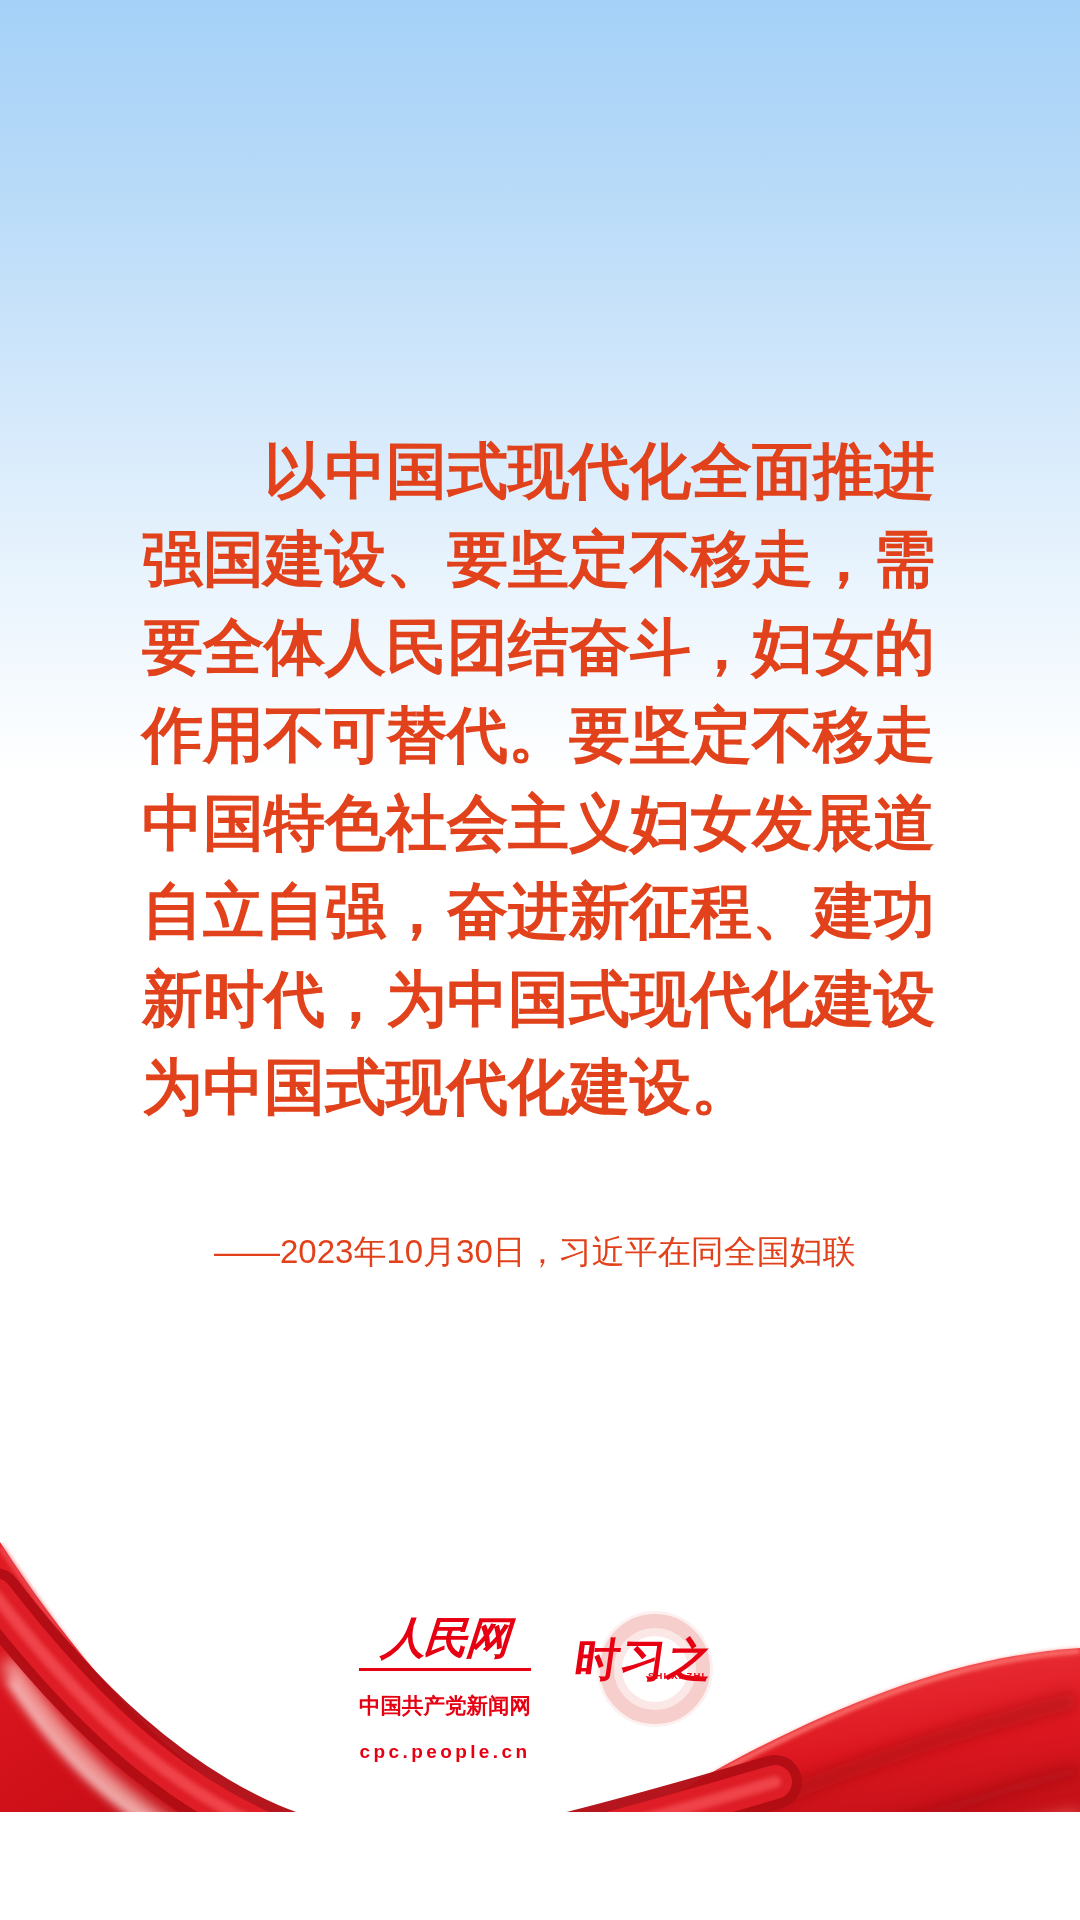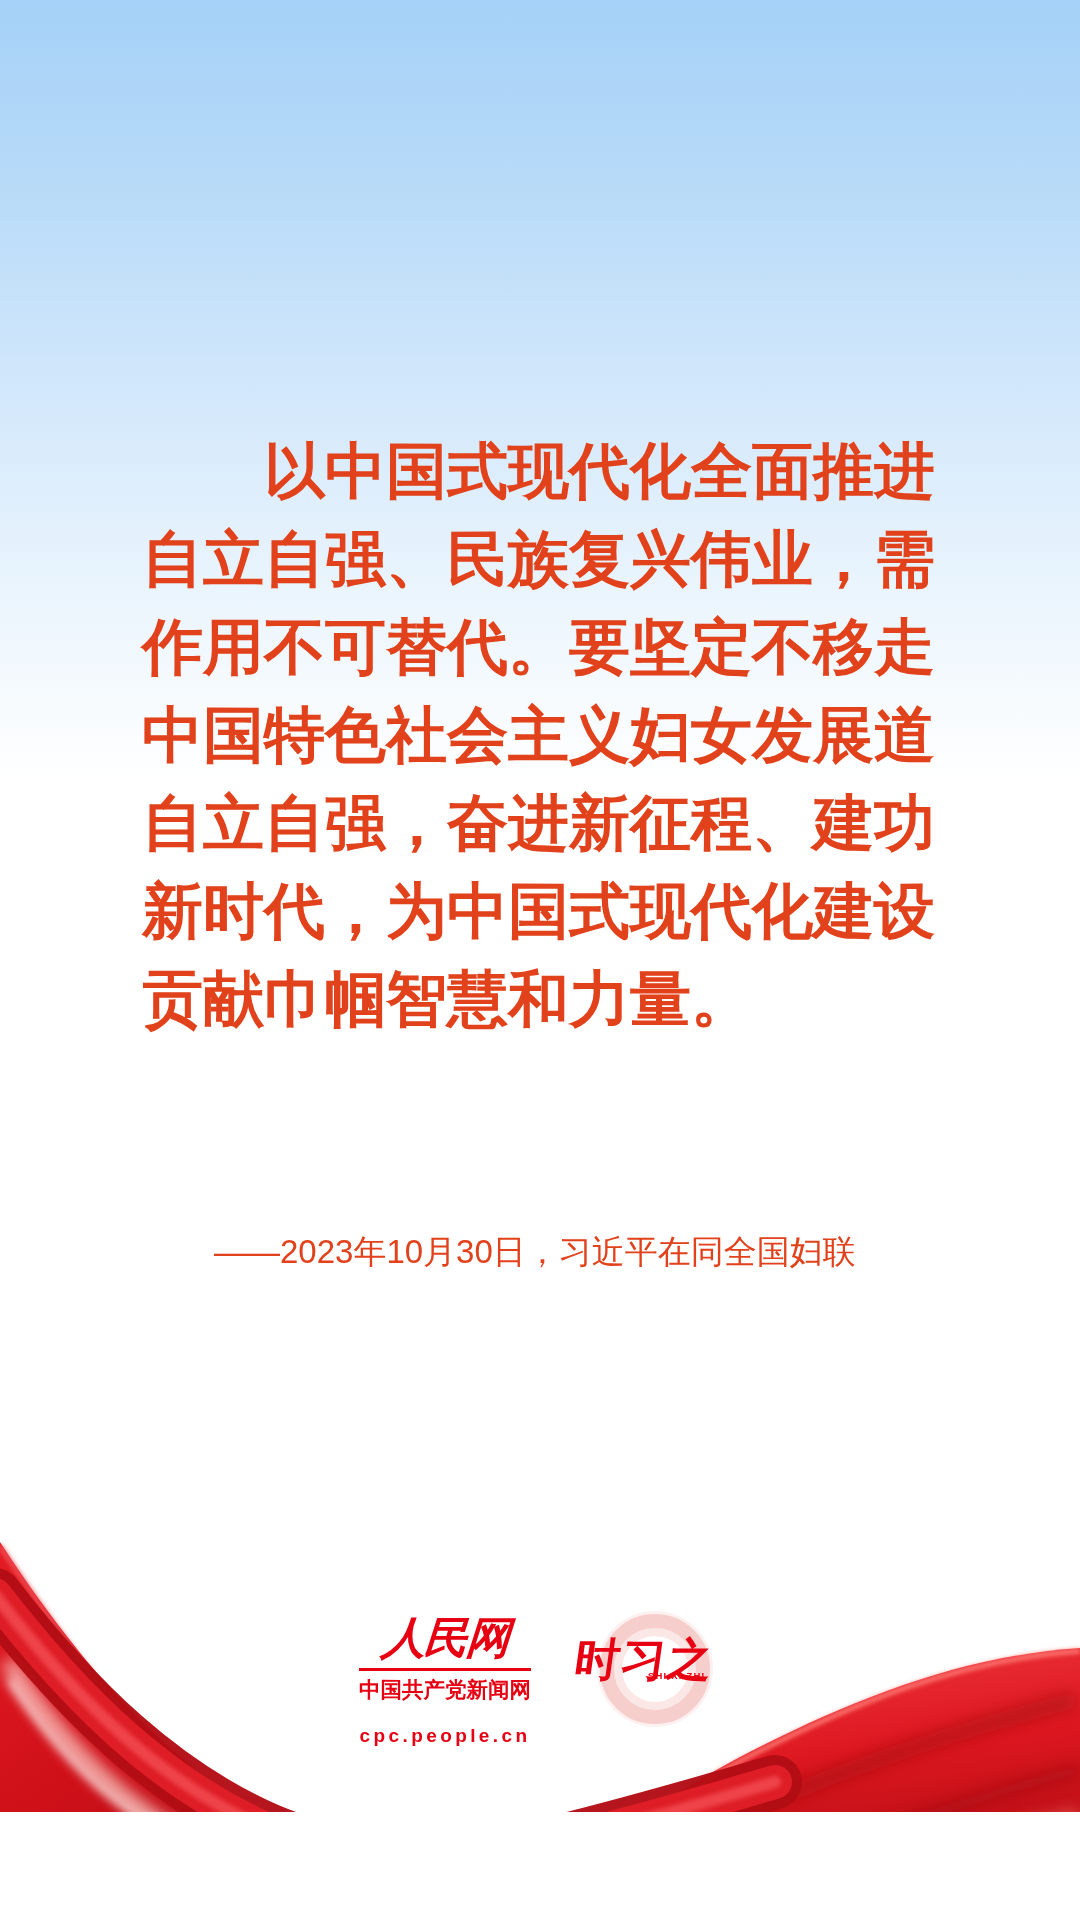--- a/index.html
+++ b/index.html
@@ -71,21 +71,21 @@
     transform: skewX(-4deg);
     white-space: nowrap;
   }
   .logo-people .rule {
     width: 172px;
     height: 0;
     border-top: 3px solid #e60012;
     margin: 2px auto 0 auto;
   }
   .logo-people .site {
-    margin-top: 4px;
+    margin-top: 20px;
     font-size: 21.5px;
     font-weight: 700;
     letter-spacing: 0;
     white-space: nowrap;
   }
   .logo-people .url {
     margin-top: 21px;
     font-size: 19px;
     font-weight: 700;
     letter-spacing: 3.4px;
@@ -142,26 +142,27 @@
     height: 420px;
   }
 </style>
 </head>
 <body>
 
 <div class="poster">
 
   <div class="quote">
     <div class="quote-line indent">以中国式现代化全面推进</div>
-    <div class="quote-line">自立自强、民族复兴伟业，需</div>
+    <div class="quote-line">强国建设、要坚定不移走，需</div>
+    <div class="quote-line">要全体人民团结奋斗，妇女的</div>
     <div class="quote-line">作用不可替代。要坚定不移走</div>
     <div class="quote-line">中国特色社会主义妇女发展道</div>
     <div class="quote-line">自立自强，奋进新征程、建功</div>
     <div class="quote-line">新时代，为中国式现代化建设</div>
-    <div class="quote-line">贡献巾帼智慧和力量。</div>
+    <div class="quote-line">为中国式现代化建设。</div>
   </div>
 
   <div class="attribution">
     <div class="attribution-line indent">——2023年10月30日，习近平在同全国妇联</div>
   </div>
 
   <div class="logo-people">
     <div class="wordmark">人民网</div>
     <div class="rule"></div>
     <div class="site">中国共产党新闻网</div>

